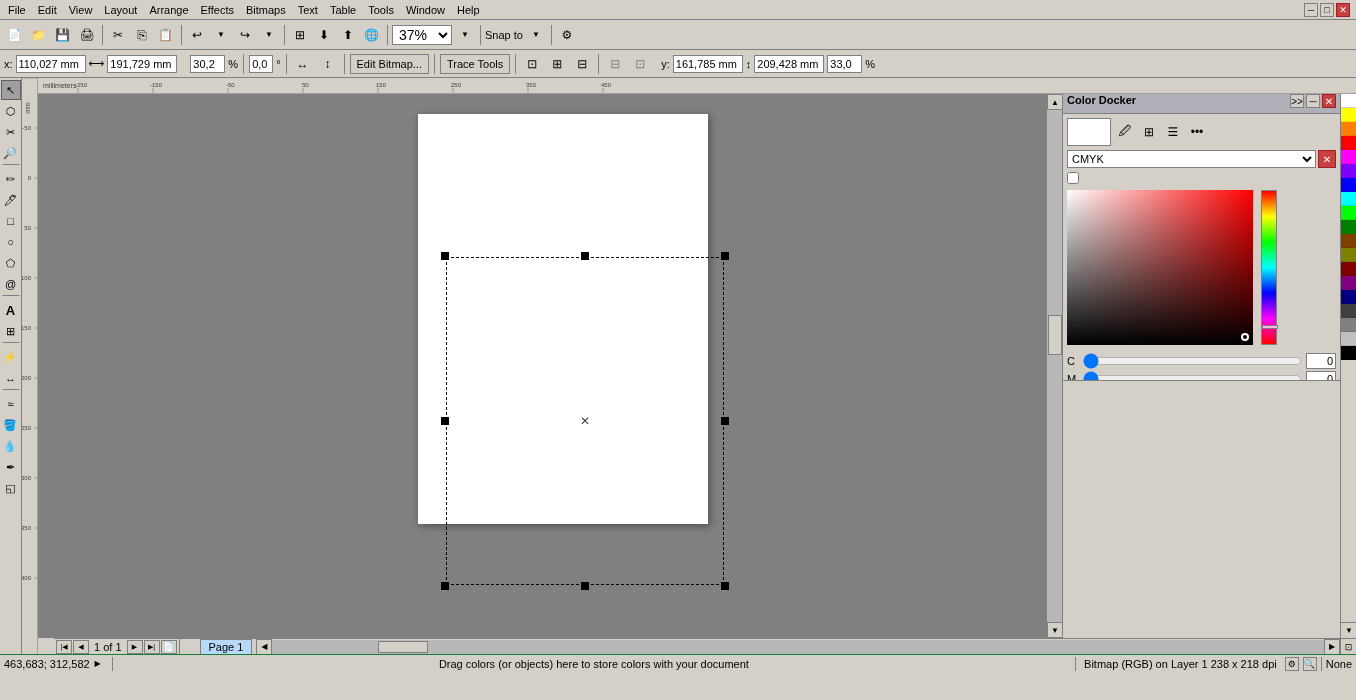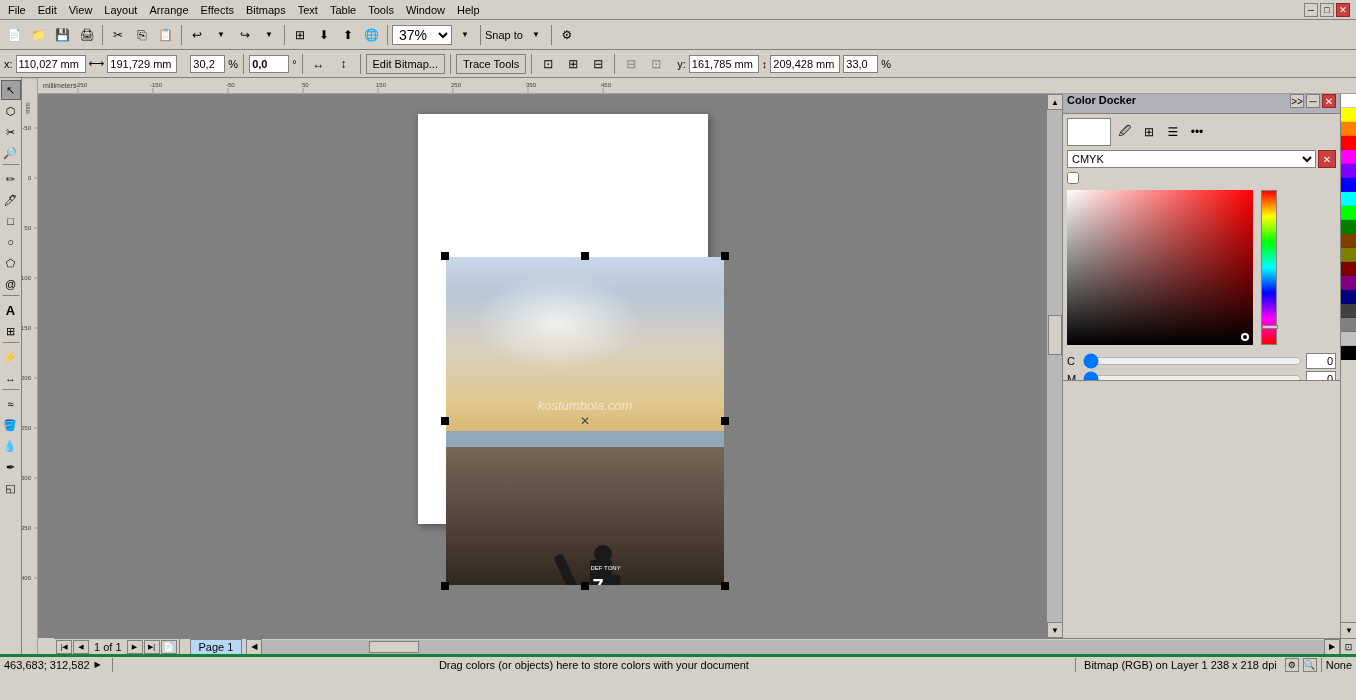--- a/index.html
+++ b/index.html
@@ -138,21 +138,21 @@
 
 <div class="toolbar" style="height:28px;">
   <div style="display:flex;align-items:center;gap:3px;font-size:11px;">
     <span>x:</span>
     <input type="text" class="prop-input" value="110,027 mm" style="width: 70px;">
     <span>⟷</span>
     <input type="text" class="prop-input" value="191,729 mm" style="width: 70px;">
     <input type="text" class="prop-input" style="width: 35px; margin-left: 10px;" value="30,2">
     <span>%</span>
     <div class="toolbar-sep"></div>
-    <input type="text" class="prop-input" style="width: 40px; font-weight: bold;" value="0,0">
+    <input type="text" class="prop-input" style="width: 24px;" value="0,0">
     <span>°</span>
     <div class="toolbar-sep"></div>
     <div class="toolbar-btn">↔</div>
     <div class="toolbar-btn">↕</div>
     <div class="toolbar-sep"></div>
     <button class="prop-btn">Edit Bitmap...</button>
     <div class="toolbar-sep"></div>
     <button class="prop-btn">Trace Tools</button>
     <div class="toolbar-sep"></div>
     <div class="toolbar-btn">⊡</div>
@@ -258,49 +258,20 @@
 
       <div id="canvas-scroll" style="flex:1;position:relative;background:#808080;overflow:hidden;">
 
         <div id="page-canvas">
         </div>
 
         <div style="position:absolute;left:398px;top:153px;width:298px;height:348px;">
 
           <div style="position:absolute;top:10px;left:10px;right:10px;bottom:10px;border:1px dashed #000;pointer-events:none;"></div>
 
-          <div style="position:absolute;top:10px;left:10px;right:10px;bottom:10px;overflow:hidden;">
-
-            <div style="position:absolute;top:0;left:0;width:100%;height:55%;background:linear-gradient(180deg,#c8d8e8 0%,#b8c8d8 20%,#d8d0c0 50%,#e0c890 80%,#d8b870 100%);"></div>
-
-            <div style="position:absolute;top:5%;left:10%;width:60%;height:30%;background:radial-gradient(ellipse,rgba(255,255,255,0.7) 0%,transparent 70%);pointer-events:none;"></div>
-
-            <div style="position:absolute;top:53%;left:0;width:100%;height:5%;background:#90a8b8;"></div>
-
-            <div style="position:absolute;top:58%;left:0;width:100%;height:42%;background:linear-gradient(180deg,#786858 0%,#504038 60%,#302820 100%);"></div>
-
-            <div style="position:absolute;bottom:40px;left:43%;transform:translateX(-50%);">
-
-              <div style="position:absolute;top:0;left:28px;width:18px;height:18px;background:#1a1a1a;border-radius:50%;"></div>
-
-              <div style="position:absolute;top:5px;left:10px;width:10px;height:55px;background:#1a1a1a;border-radius:4px;transform:rotate(-25deg);transform-origin:bottom center;"></div>
-
-              <div style="position:absolute;top:15px;left:24px;width:22px;height:90px;background:#1a1a1a;border-radius:3px;">
-
-                <div style="position:absolute;top:15px;left:3px;color:white;font-size:20px;font-weight:bold;font-family:Arial;">7</div>
-
-                <div style="position:absolute;top:5px;left:1px;color:white;font-size:6px;font-family:Arial;white-space:nowrap;">DEF TONY</div>
-              </div>
-
-              <div style="position:absolute;top:30px;left:46px;width:10px;height:40px;background:#1a1a1a;border-radius:4px;transform:rotate(15deg);transform-origin:top center;"></div>
-
-            </div>
-
-            <div style="position:absolute;top:45%;left:50%;transform:translate(-50%,-50%);color:rgba(255,255,255,0.55);font-size:13px;font-style:italic;font-family:Arial;white-space:nowrap;pointer-events:none;">kostumbola.com</div>
-          </div>
 
           <div style="position:absolute;top:5px;left:5px;width:8px;height:8px;background:black;"></div>
           <div style="position:absolute;top:5px;left:50%;margin-left:-4px;width:8px;height:8px;background:black;"></div>
           <div style="position:absolute;top:5px;right:5px;width:8px;height:8px;background:black;"></div>
           <div style="position:absolute;top:50%;margin-top:-4px;left:5px;width:8px;height:8px;background:black;"></div>
           <div style="position:absolute;top:50%;margin-top:-4px;right:5px;width:8px;height:8px;background:black;"></div>
           <div style="position:absolute;bottom:5px;left:5px;width:8px;height:8px;background:black;"></div>
           <div style="position:absolute;bottom:5px;left:50%;margin-left:-4px;width:8px;height:8px;background:black;"></div>
           <div style="position:absolute;bottom:5px;right:5px;width:8px;height:8px;background:black;"></div>
 
@@ -413,34 +384,34 @@
     <div id="h-scrollbar" style="height:16px;display:flex;align-items:center;background:#d4d0c8;border-top:1px solid #808080;margin-left:16px;">
 
       <div style="display:flex;align-items:center;height:16px;border-right:1px solid #808080;padding:0 2px;gap:1px;">
         <div class="page-nav-btn" style="font-size:7px;">|◀</div>
         <div class="page-nav-btn" style="font-size:7px;">◀</div>
         <span style="font-size:11px;padding:16px 4px;">1 of 1</span>
         <div class="page-nav-btn" style="font-size:7px;">▶</div>
         <div class="page-nav-btn" style="font-size:7px;">▶|</div>
         <div class="page-nav-btn" style="font-size:9px;">📄</div>
       </div>
-      <div class="page-tab" style="margin-left:10px;">Page 1</div>
+      <div class="page-tab" style="margin-left:20px;">Page 1</div>
       <div class="h-scroll-arrow" style="margin-left:4px;">◀</div>
       <div class="h-scroll-track" style="flex:1;height:14px;background:#b8b8b8;position:relative;">
         <div class="h-scroll-thumb" style="position:absolute;height:12px;top:1px;left:10%;width:50px;background:#d4d0c8;border:1px solid #808080;"></div>
       </div>
       <div class="h-scroll-arrow">▶</div>
       <div style="width:16px;height:16px;display:flex;align-items:center;justify-content:center;font-size:9px;cursor:pointer;border-left:1px solid #808080;">⊡</div>
     </div>
 
   </div>
 
 </div>
 
-<div id="statusbar" style="height:18px;background:#d4d0c8;border-top:3px solid #15803d;display:flex;align-items:center;padding:0 4px;font-size:11px;">
+<div id="statusbar" style="height:18px;background:#d4d0c8;border-top:1px solid #15803d;display:flex;align-items:center;padding:0 4px;font-size:11px;">
   <div style="display:flex;align-items:center;gap:2px;">
     <span>463,683; 312,582</span>
     <div style="width:12px;height:12px;display:flex;align-items:center;justify-content:center;font-size:8px;cursor:pointer;">▶</div>
   </div>
   <div style="width:1px;height:14px;background:#808080;"></div>
   <span style="flex:1;text-align:center;">Drag colors (or objects) here to store colors with your document</span>
   <div style="width:1px;height:14px;background:#808080;"></div>
   <span>Bitmap (RGB) on Layer 1 238 x 218 dpi</span>
   <div style="display:flex;align-items:center;gap:4px;">
     <div style="width:14px;height:14px;background:#d4d0c8;border:1px solid #808080;display:flex;align-items:center;justify-content:center;font-size:9px;cursor:pointer;">⚙</div>

